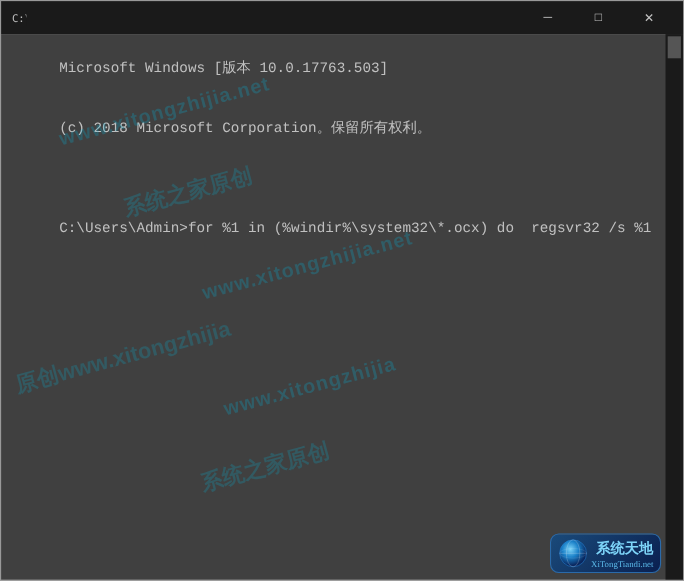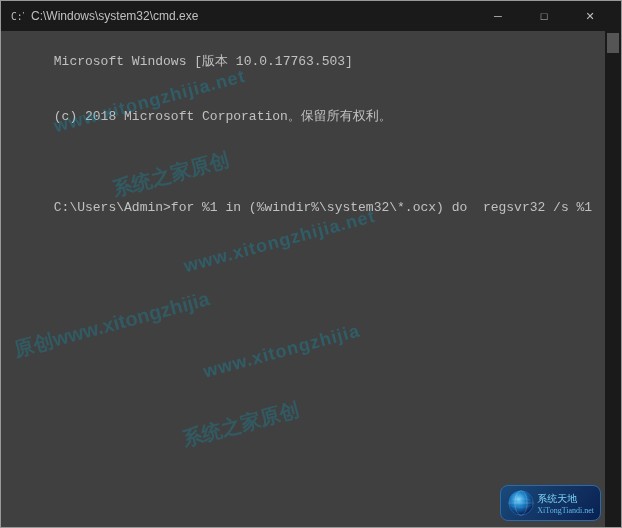--- a/index.html
+++ b/index.html
@@ -165,23 +165,24 @@
       height: 28px;
     }
 
     .badge-labels {
       display: flex;
       flex-direction: column;
     }
 
     .badge-label-top {
       color: #7dd4f8;
-      font-size: 10px;
+      font-size: 13px;
       font-family: Arial, sans-serif;
-      font-weight: normal;
+      font-weight: bold;
+      text-align: right;
     }
 
     .badge-label-bottom {
       color: #5ab8e8;
       font-size: 8px;
       font-family: Liberation Serif, serif;
     }
   </style>
 </head>
 <body>
@@ -189,21 +190,20 @@
 <div class="window">
 
   <div class="title-bar">
     <div class="title-bar-left">
       <div class="title-bar-icon">
         <svg viewBox="0 0 16 16" fill="none">
           <rect width="16" height="16" fill="#1a1a1a"></rect>
           <text x="1" y="13" font-size="11" fill="#c0c0c0" font-family="monospace">C:\</text>
         </svg>
       </div>
-      <span class="title-bar-title">C:\Windows\system32\cmd.exe</span>
     </div>
     <div class="title-bar-controls">
       <button class="title-bar-btn">─</button>
       <button class="title-bar-btn">□</button>
       <button class="title-bar-btn close">✕</button>
     </div>
   </div>
 
   <div class="terminal-body">
     <div class="terminal-text">

